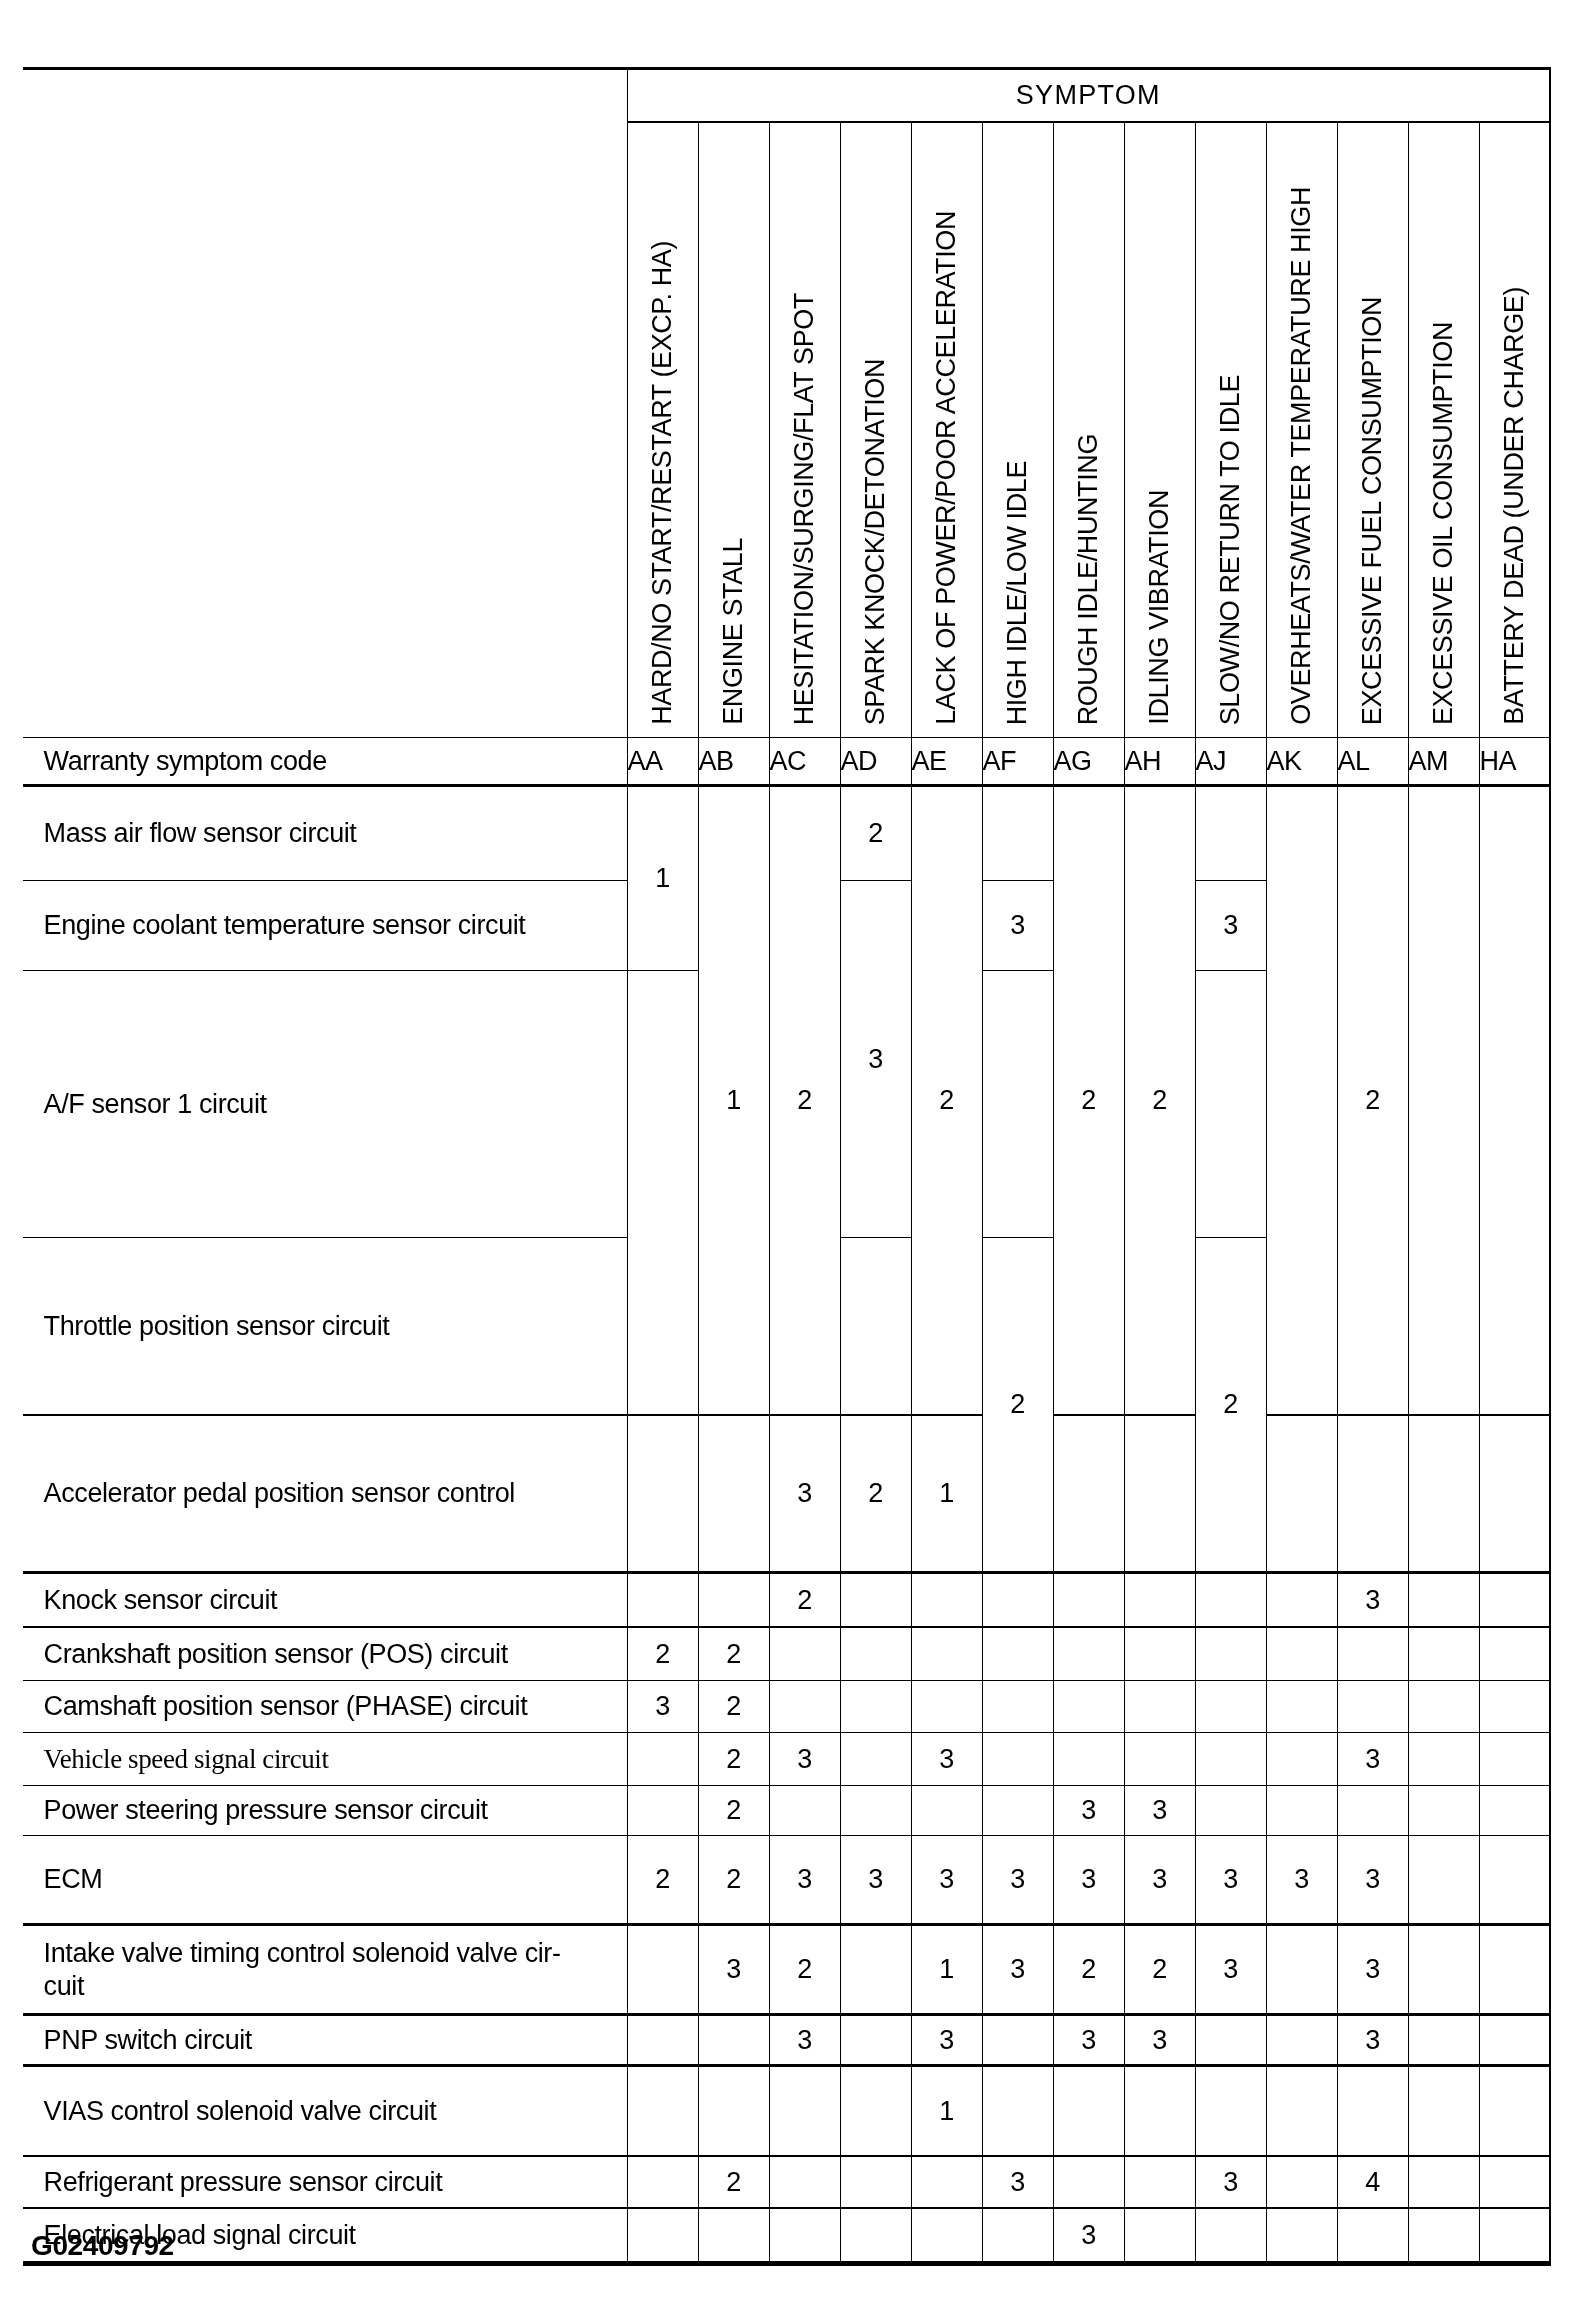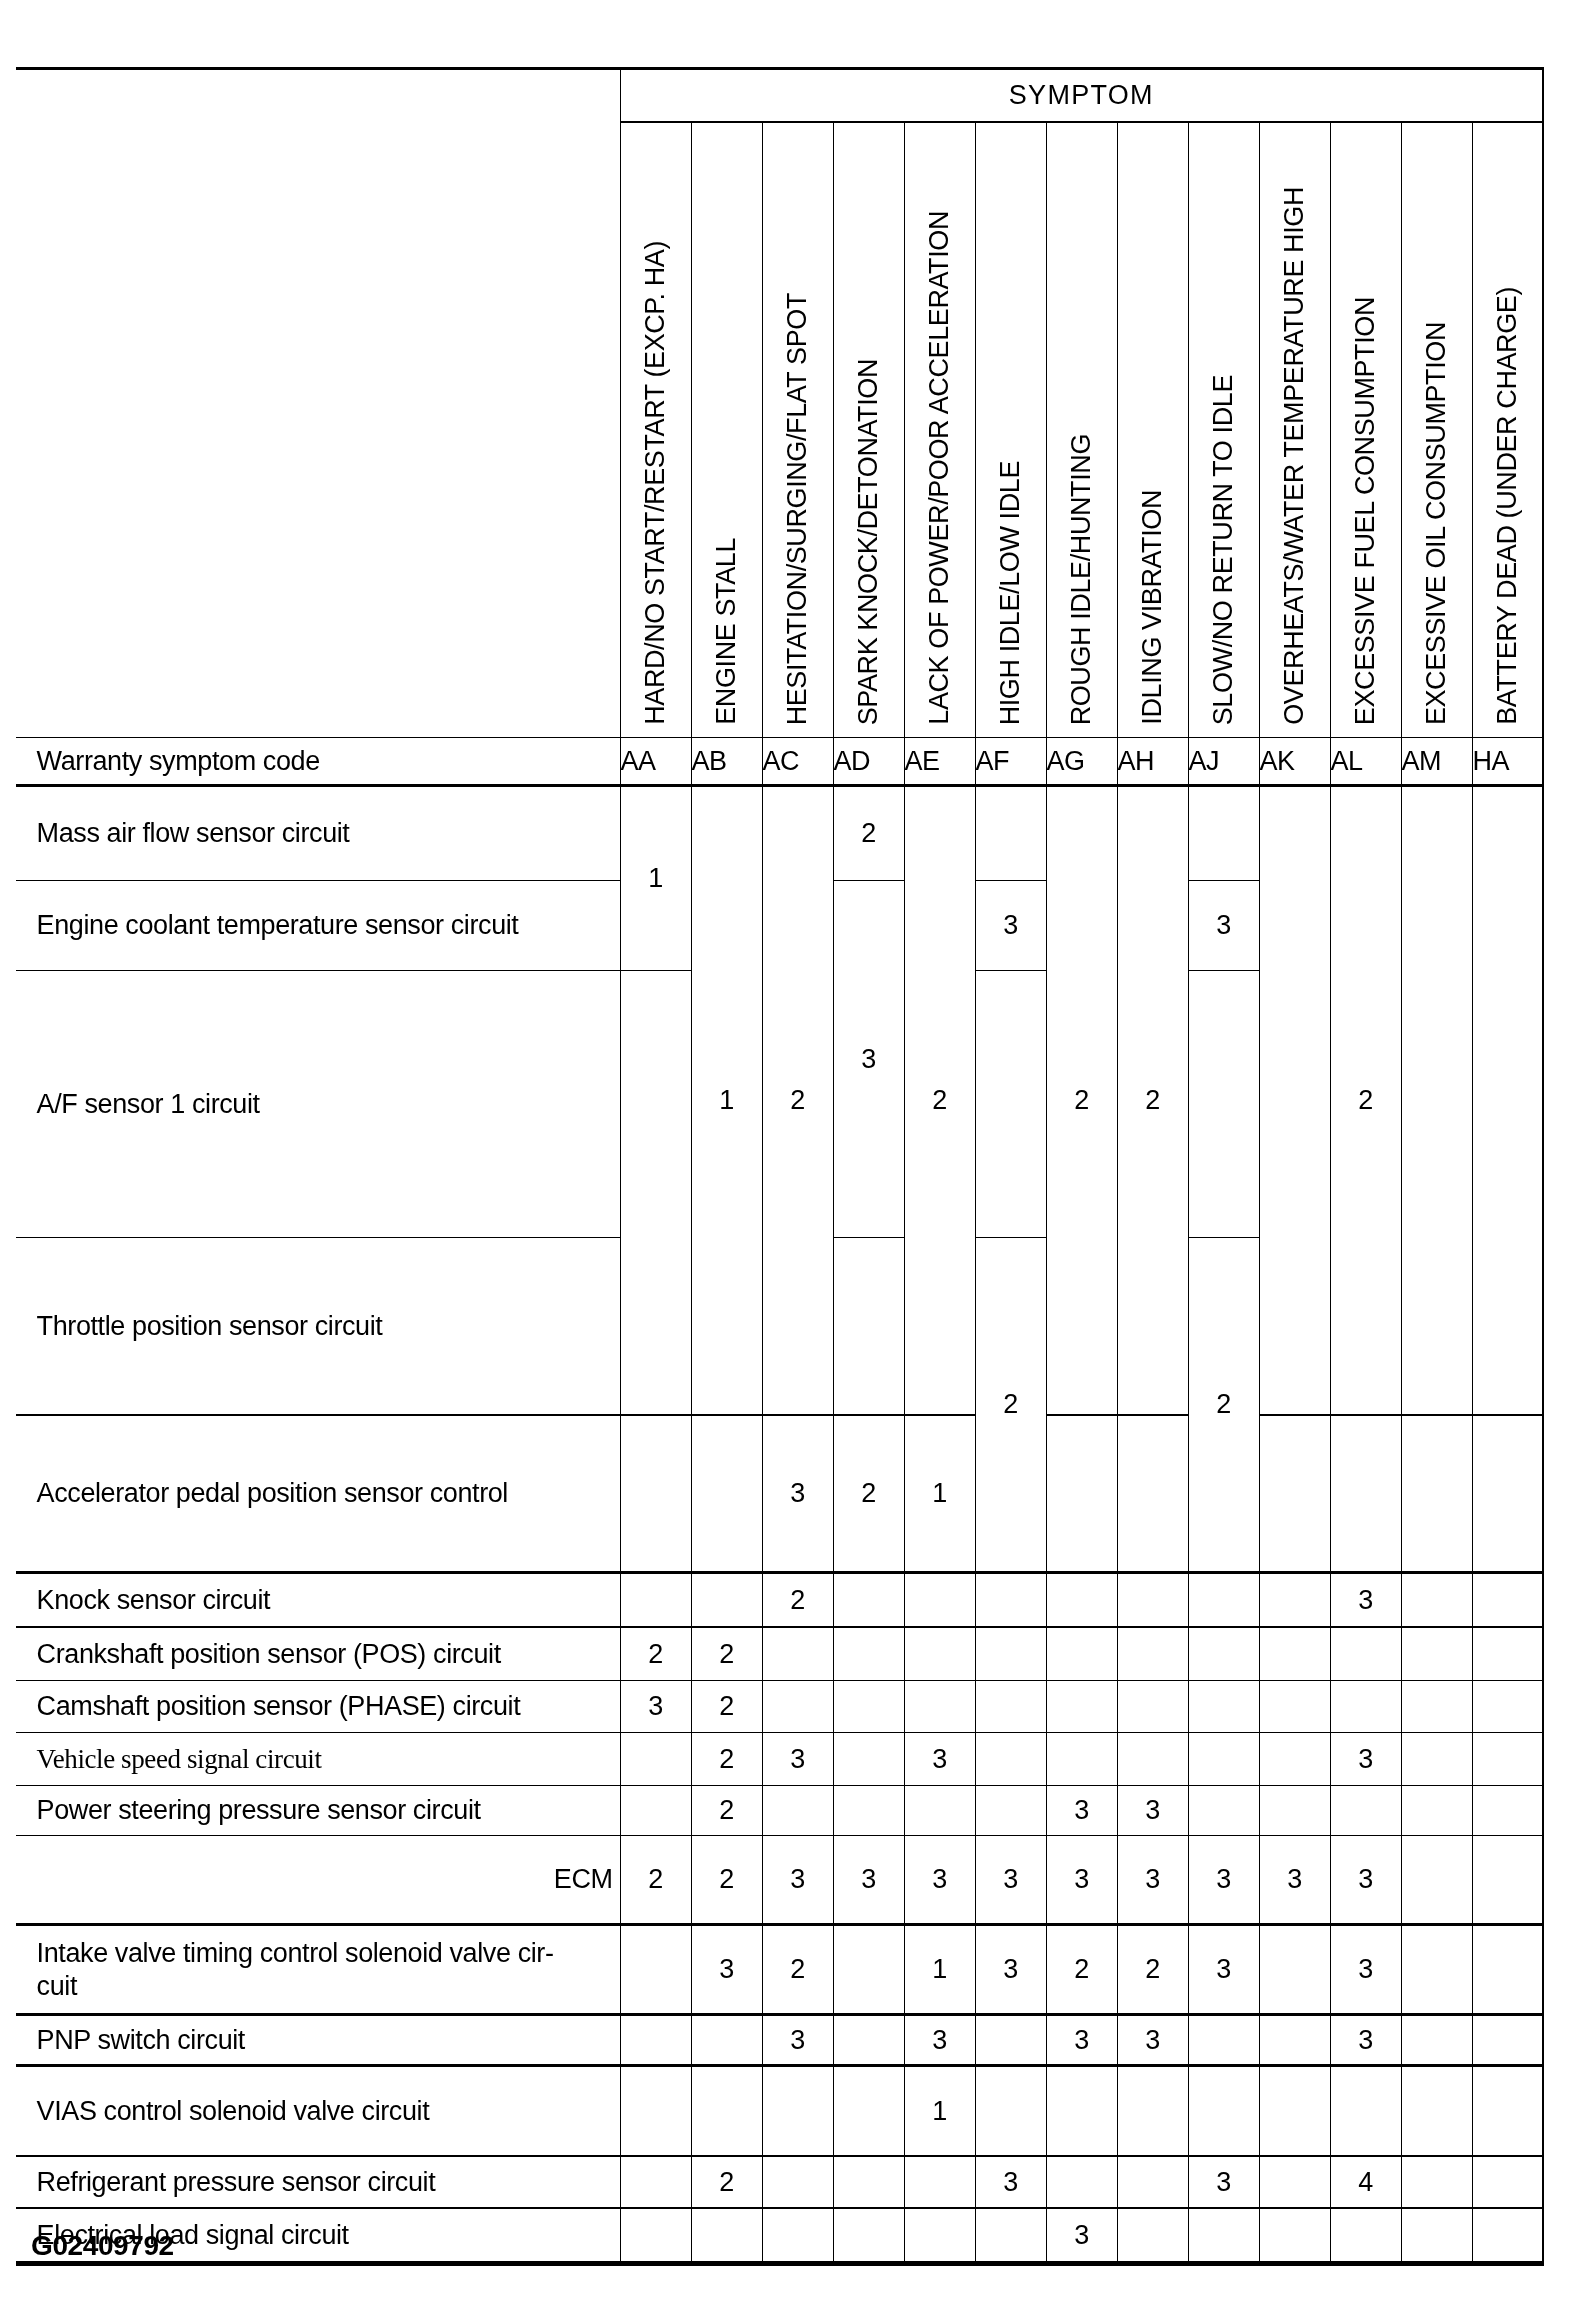--- a/index.html
+++ b/index.html
@@ -6,21 +6,21 @@
   .page {
     position: relative;
     width: 1580px;
     height: 2319px;
     background: #ffffff;
     font-family: "Liberation Sans", "DejaVu Sans", sans-serif;
     color: #000;
   }
   table.matrix {
     position: absolute;
-    left: 16px;
+    left: 23px;
     top: 67px;
     width: 1521px;
     border-collapse: collapse;
     table-layout: fixed;
     border-top: 3.4px solid #000;
   }
   col.c-label { width: 604px; }
   col.c-sym   { width: 71px; }
   td {
     border-right: 1.7px solid #000;
@@ -286,21 +286,21 @@
           <td class="val"></td>
           <td class="val">3</td>
           <td class="val">3</td>
           <td class="val"></td>
           <td class="val"></td>
           <td class="val"></td>
           <td class="val"></td>
           <td class="val last"></td>
         </tr>
         <tr style="border-bottom: 3.4px solid rgb(0, 0, 0);">
-          <td class="lbl" style="height: 87px; text-align: right;">ECM</td>
+          <td class="lbl" style="height: 87px;">ECM</td>
           <td class="val">2</td>
           <td class="val">2</td>
           <td class="val">3</td>
           <td class="val">3</td>
           <td class="val">3</td>
           <td class="val">3</td>
           <td class="val">3</td>
           <td class="val">3</td>
           <td class="val">3</td>
           <td class="val">3</td>

